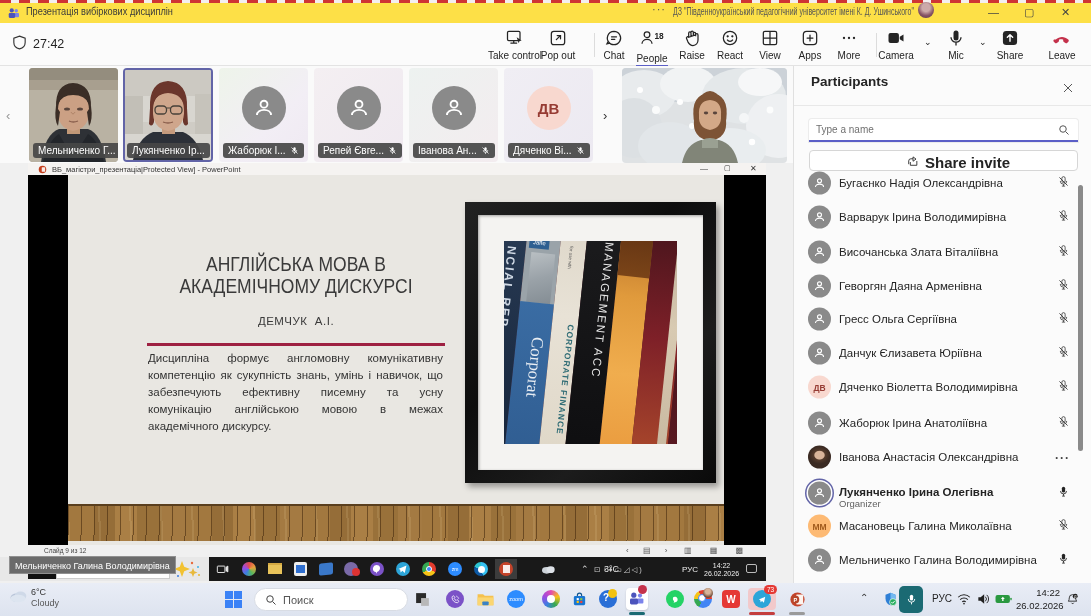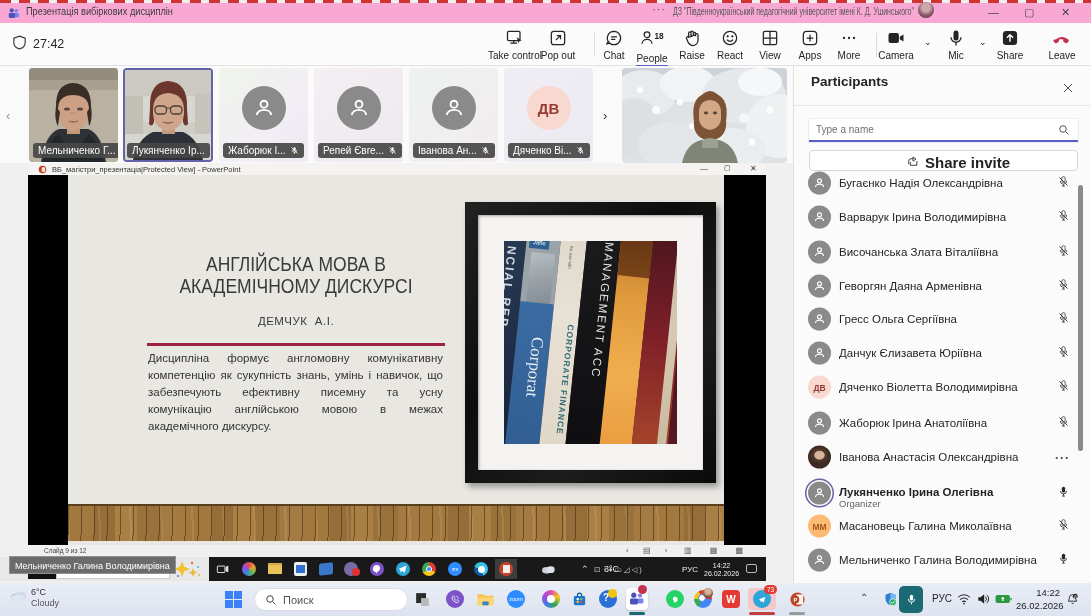--- a/index.html
+++ b/index.html
@@ -1,21 +1,21 @@
 <!DOCTYPE html>
 <html><head>
 <meta charset="utf-8">
 <style>
 * { margin:0; padding:0; box-sizing:border-box; }
 html,body { width:1091px; height:616px; overflow:hidden; }
 body { font-family:"Liberation Sans", sans-serif; position:relative; background:#efefef; }
 .abs { position:absolute; }
 
 
-#titlebar { left:0; top:0; width:1091px; height:23px; background:#f9a8d4; }
+#titlebar { left:0; top:0; width:1091px; height:23px; background:#fde047; }
 #titlebar::before { content:''; position:absolute; left:0; top:0; width:100%; height:3px; background:repeating-linear-gradient(90deg,#cf3434 0 11px,#f3eeee 11px 19px); }
 #titlebar .ttl { left:26px; top:6px; font-size:10px; color:#3b3b3b; transform:scaleX(.92); transform-origin:left top; }
 #titlebar .mid { left:673px; top:6px; font-size:10px; color:#555; transform:scaleX(.70); transform-origin:left top; white-space:nowrap; }
 #titlebar .dots { left:652px; top:3px; font-size:11px; color:#555; letter-spacing:1px; }
 #avatar-top { left:918px; top:2px; width:16px; height:16px; border-radius:50%; background:radial-gradient(circle at 50% 35%, #caa 30%, #856 60%, #534); }
 .winctl { top:6px; font-size:11px; color:#444; }
 
 
 #toolbar { left:0; top:23px; width:1091px; height:43px; background:#fbfbfb; border-bottom:1px solid #e3e3e3; }
 .tbtn { position:absolute; top:5px; text-align:center; color:#242424; }

